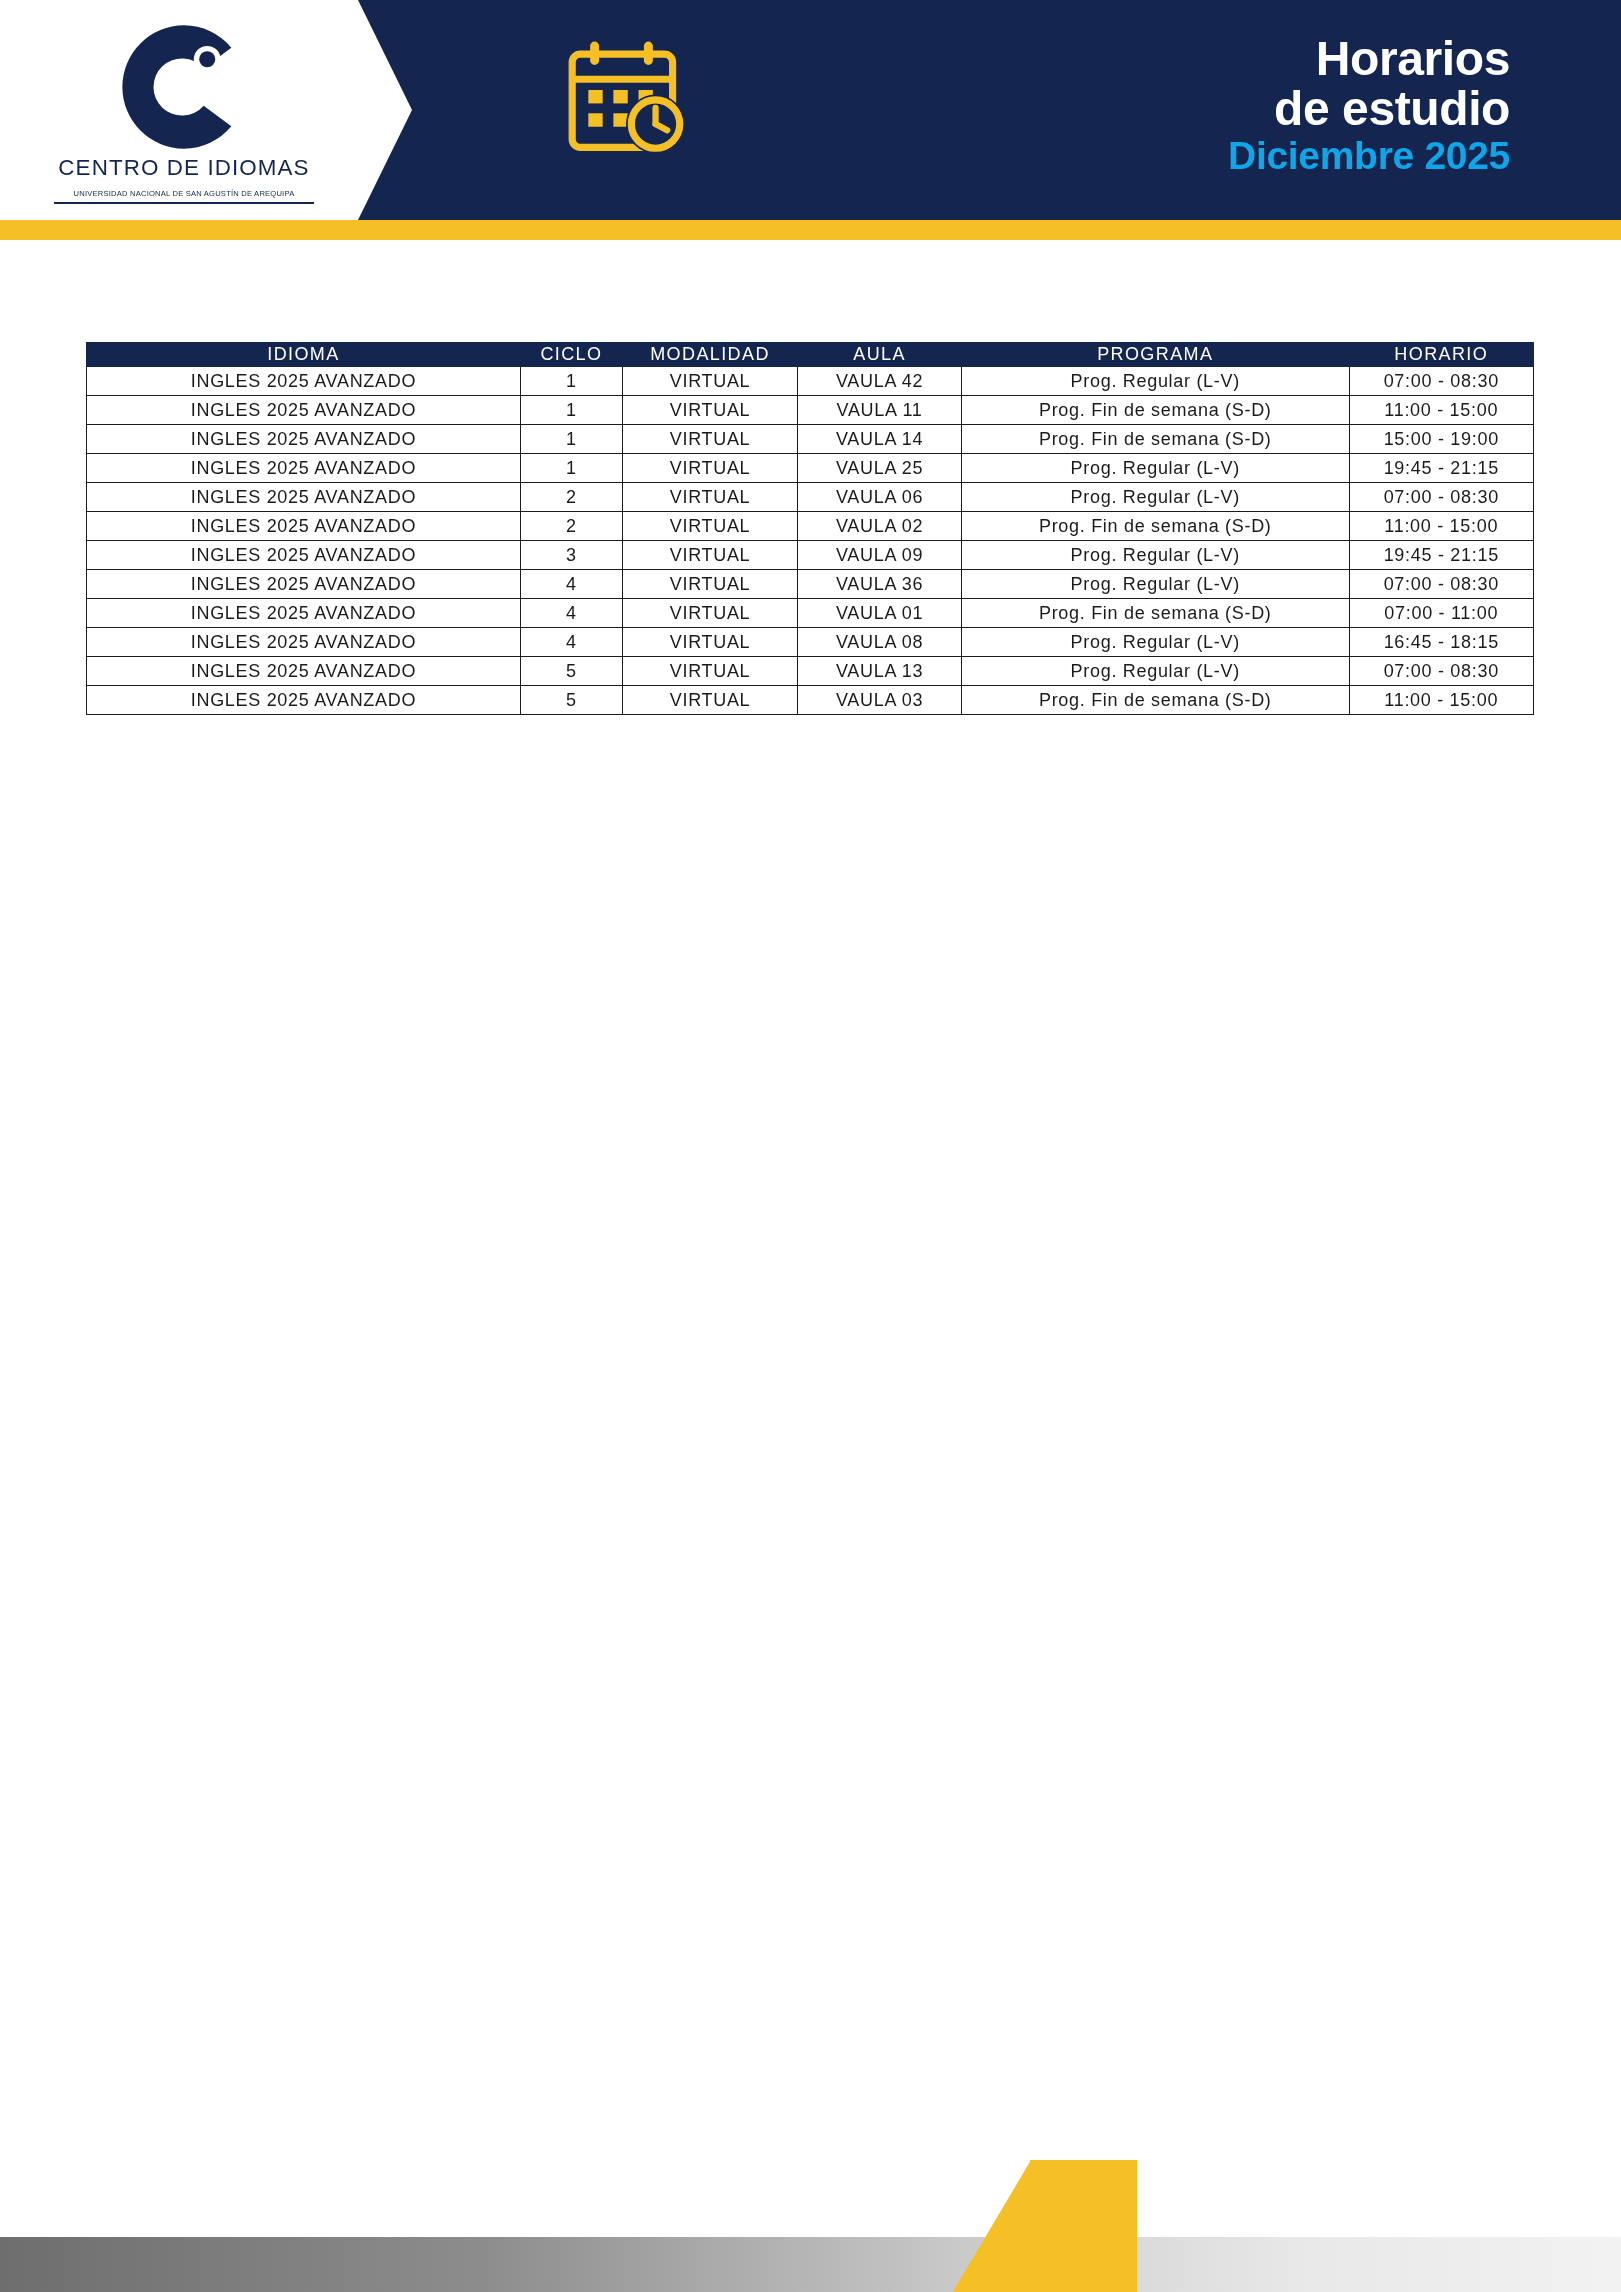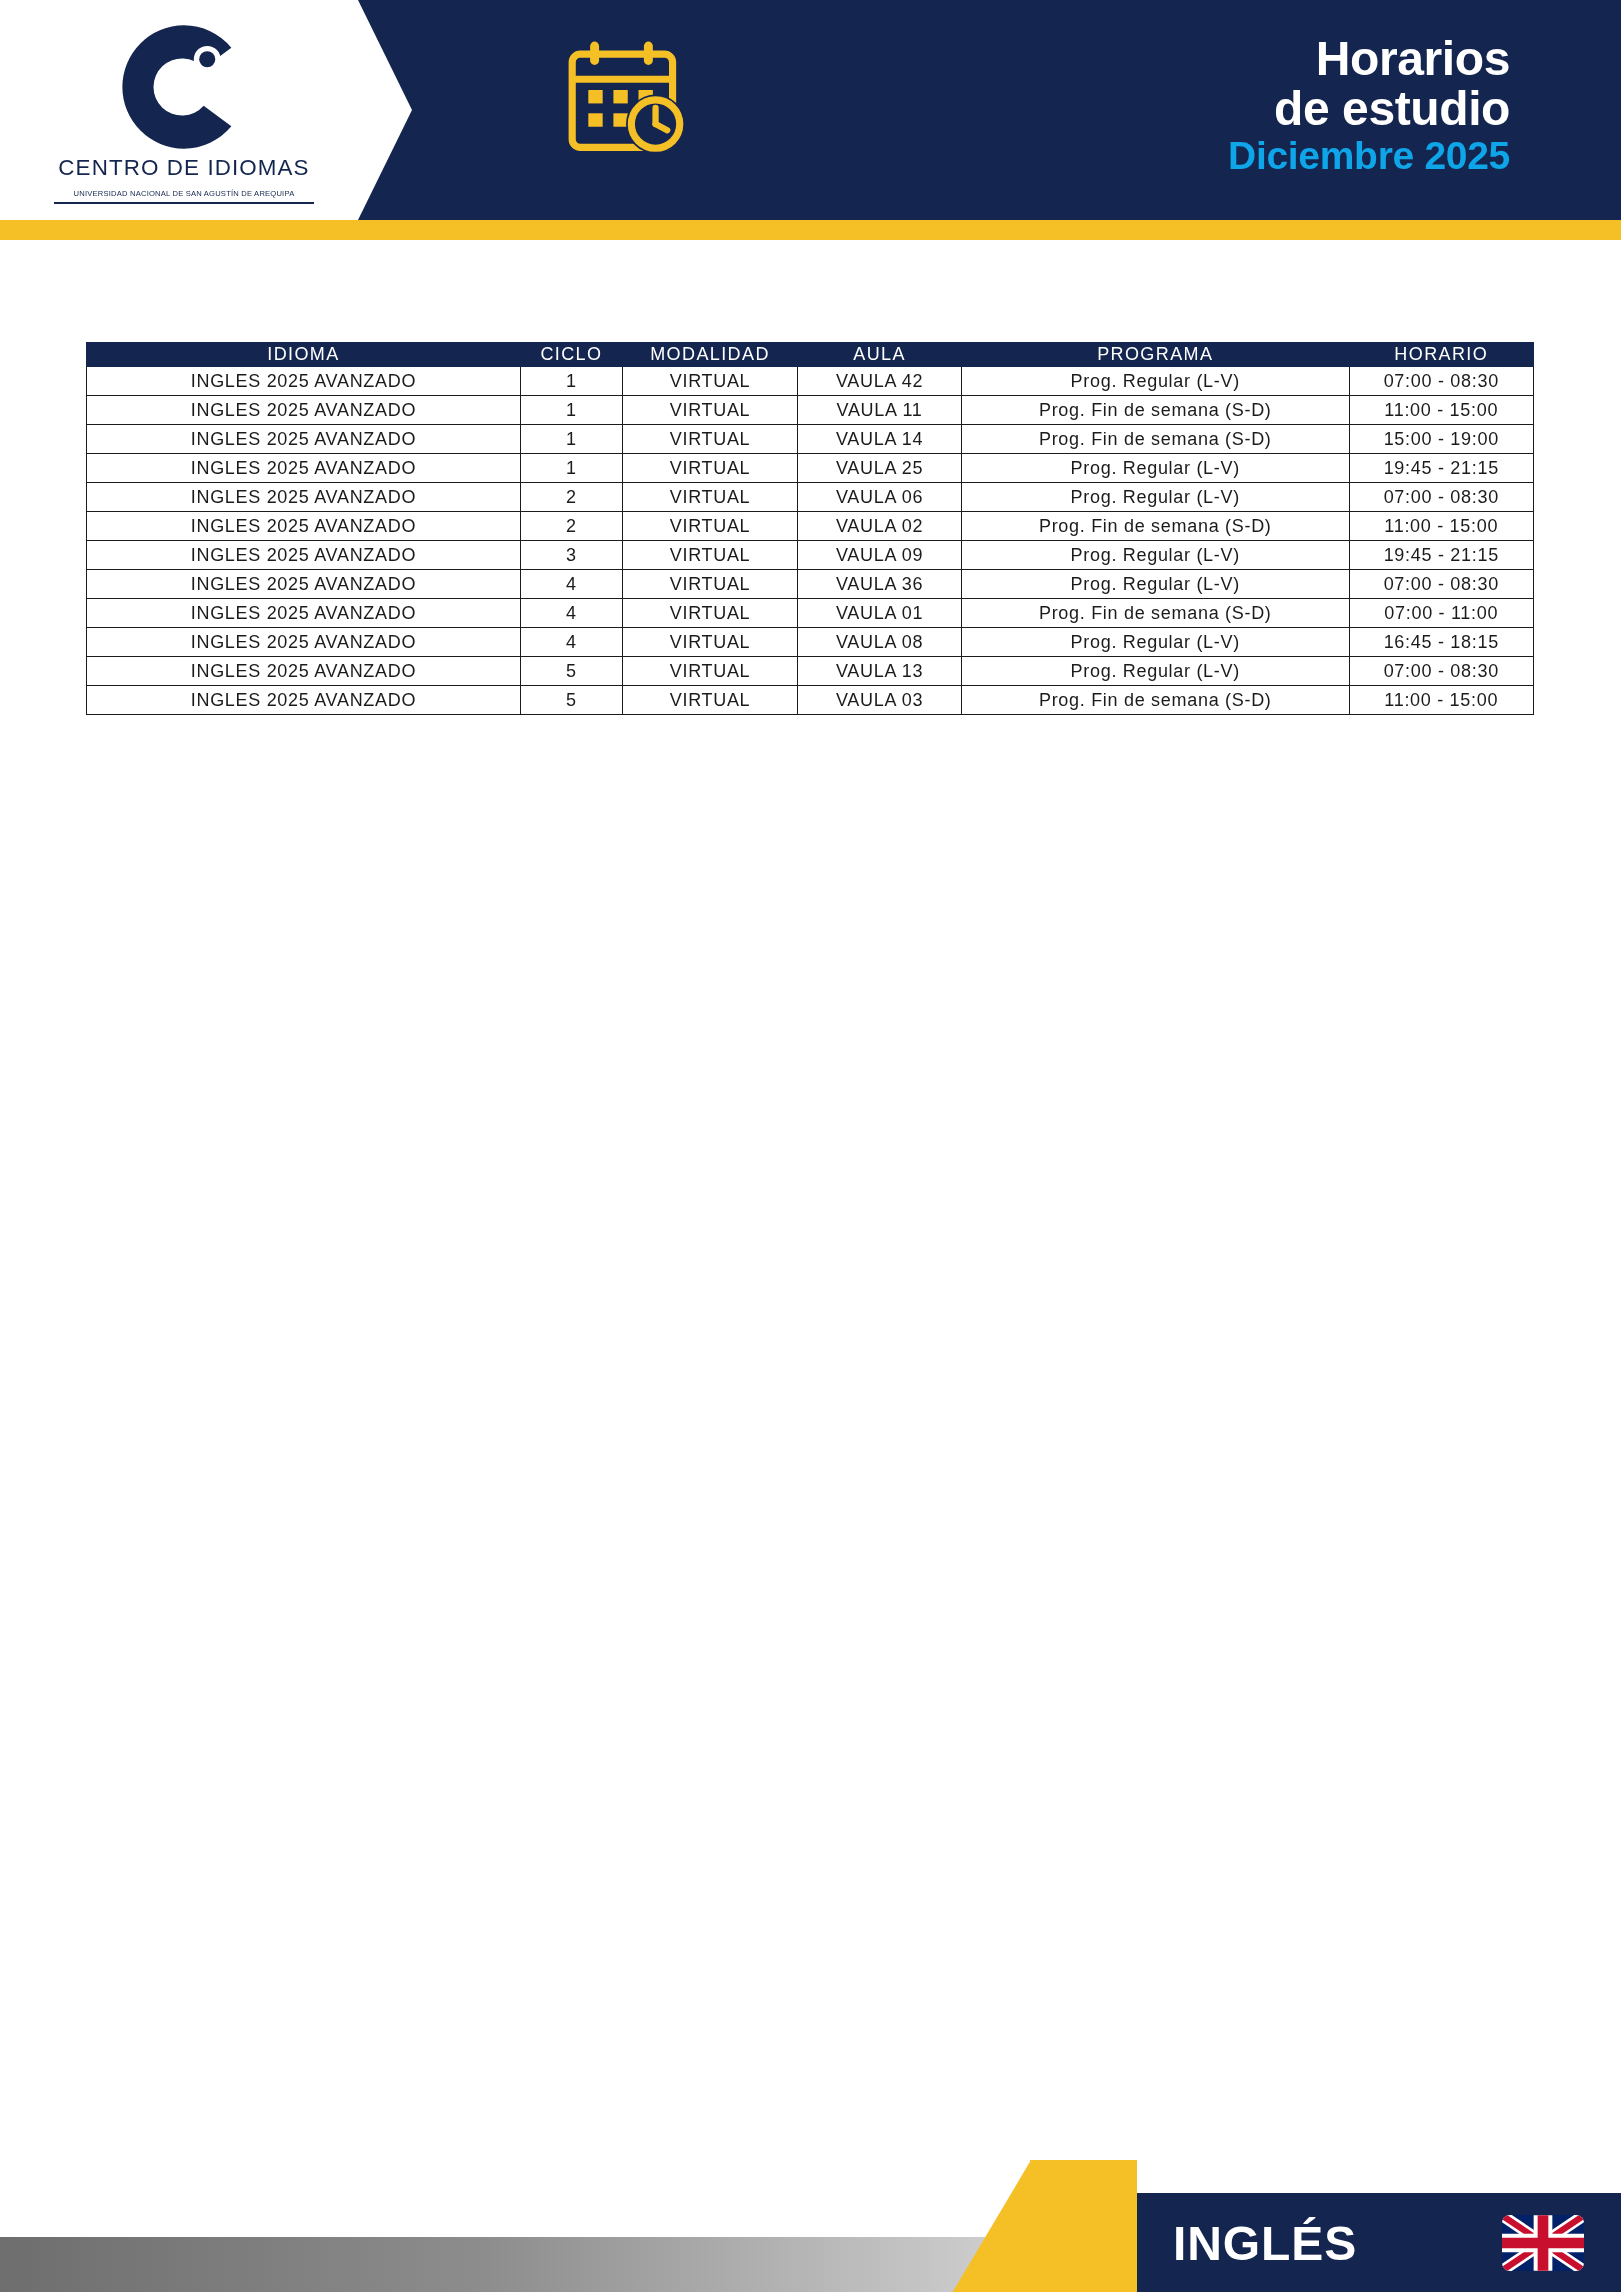--- a/index.html
+++ b/index.html
@@ -379,26 +379,14 @@
         <td>11:00 - 15:00</td>
       </tr>
     </tbody>
   </table>
 </div>
 
 <div class="footer">
   <div class="footer-gray"></div>
   <div class="footer-yellow-arrow"></div>
   <div class="footer-yellow-block"></div>
-  <div class="footer-navy">
-    <div class="footer-label">INGLÉS</div>
-    <div class="flag">
-      <svg viewBox="0 0 92 62" width="82" height="56" aria-hidden="true">
-        <rect width="92" height="62" fill="#012169"></rect>
-        <path d="M0,0 L92,62 M92,0 L0,62" stroke="#ffffff" stroke-width="13"></path>
-        <path d="M0,0 L92,62 M92,0 L0,62" stroke="#C8102E" stroke-width="7"></path>
-        <path d="M46,0 V62 M0,31 H92" stroke="#ffffff" stroke-width="21"></path>
-        <path d="M46,0 V62 M0,31 H92" stroke="#C8102E" stroke-width="12"></path>
-      </svg>
-    </div>
-  </div>
 </div>
 
 
 </body></html>

